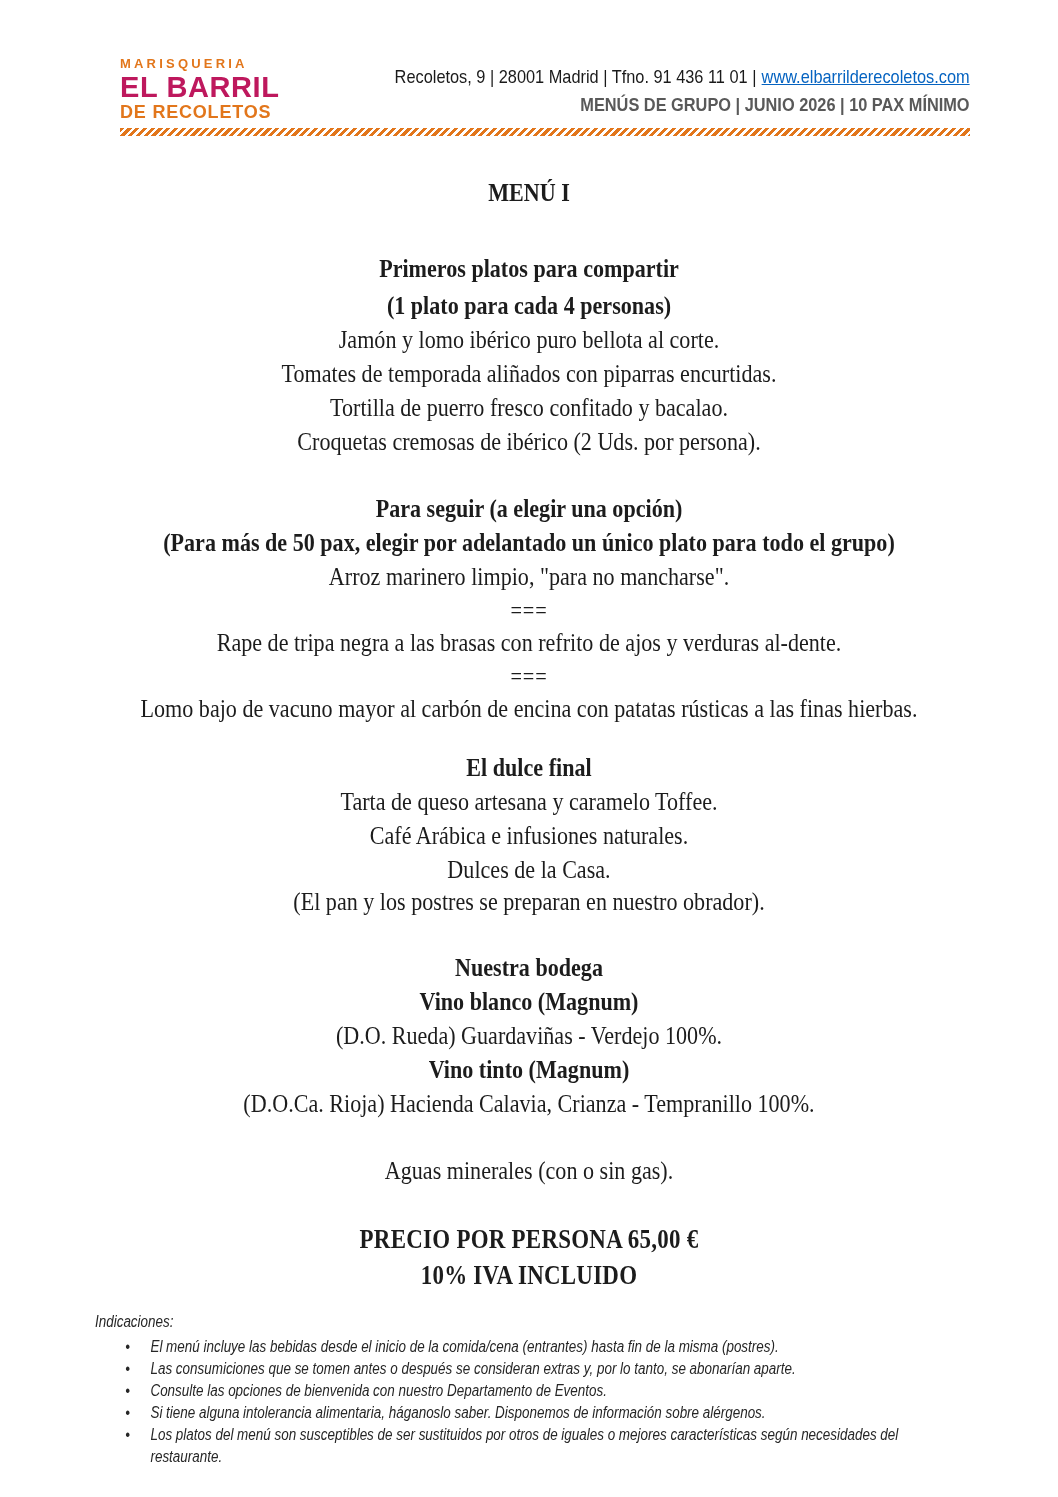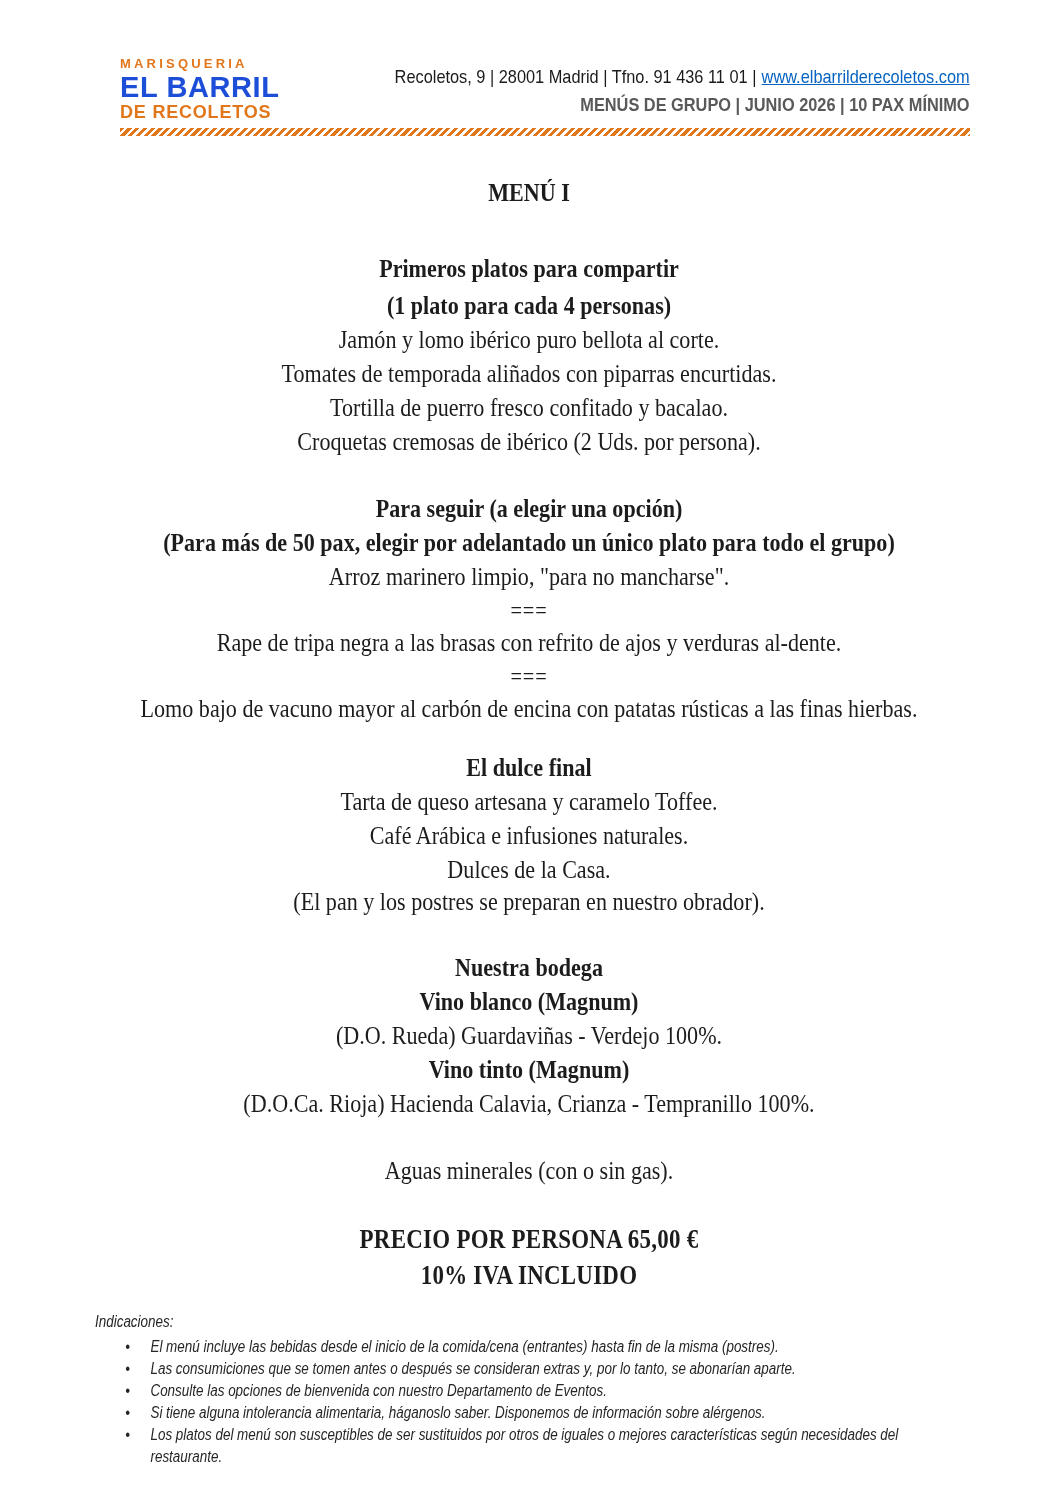--- a/index.html
+++ b/index.html
@@ -24,21 +24,21 @@
   }
   .logo { line-height: 1; white-space: nowrap; }
   .logo-top {
     font-family: "Liberation Sans", sans-serif;
     font-size: 13px; font-weight: 600; letter-spacing: 3.2px;
     color: #E2761B; line-height: 16px;
   }
   .logo-main {
     font-family: "Liberation Sans", sans-serif;
     font-size: 29px; font-weight: 700; letter-spacing: 0.6px;
-    color: #1d4ed8; line-height: 30px;
+    color: #be185d; line-height: 30px;
   }
   .logo-bottom {
     font-family: "Liberation Sans", sans-serif;
     font-size: 18px; font-weight: 700; letter-spacing: 0.8px;
     color: #E2761B; line-height: 20px;
   }
   .contact {
     text-align: right;
     font-family: "Liberation Sans", sans-serif;
     font-size: 19px;

